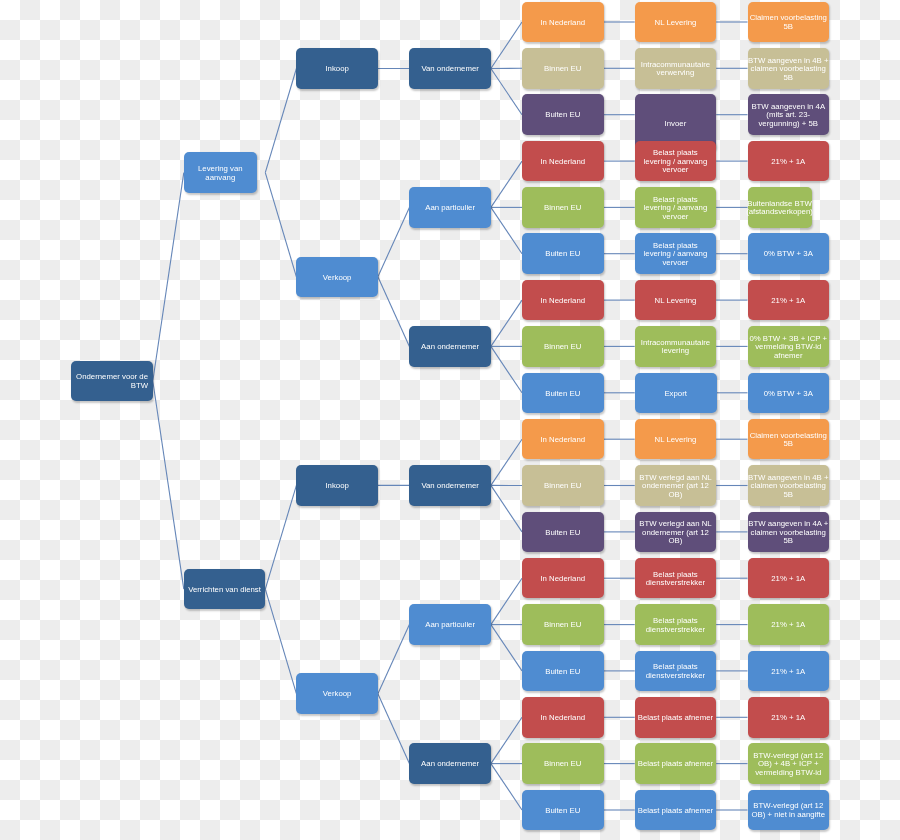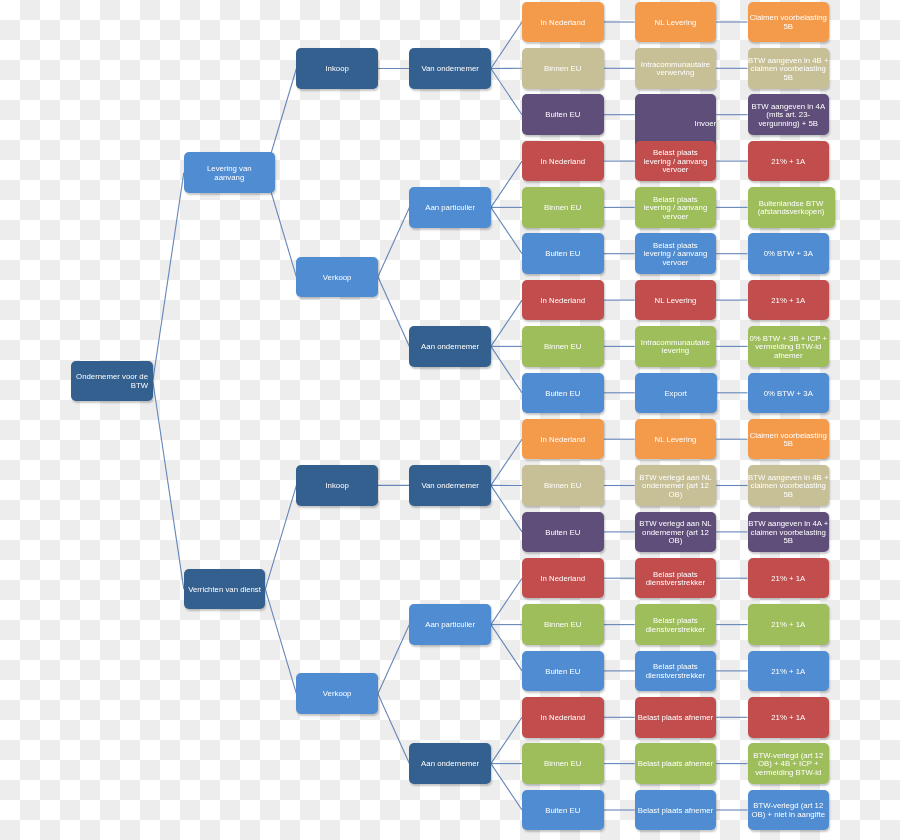--- a/index.html
+++ b/index.html
@@ -94,21 +94,21 @@
     <line x1="716.2" y1="763.5999999999999" x2="747.5" y2="763.5999999999999" stroke="#6586B8" stroke-width="1.1"></line>
     <line x1="603.5" y1="810" x2="634.7" y2="810" stroke="#6586B8" stroke-width="1.1"></line>
     <line x1="716.2" y1="810" x2="747.5" y2="810" stroke="#6586B8" stroke-width="1.1"></line>
   </svg>
   <div class="node" style="left: 71.3px; top: 360.7px; width: 81.5px; height: 40.6px; background: rgb(52, 96, 143); color: rgb(255, 255, 255); text-align: right;">
       <span class="lines">
         <span class="txt">Ondernemer voor de</span>
         <span class="txt">BTW</span>
       </span>
     </div>
-  <div class="node" style="left: 183.8px; top: 152.3px; width: 91px; height: 40.6px; background: rgb(79, 140, 209); color: rgb(255, 255, 255);">
+  <div class="node" style="left: 183.8px; top: 152.3px; width: 73px; height: 40.6px; background: rgb(79, 140, 209); color: rgb(255, 255, 255);">
       <span class="lines">
         <span class="txt">Levering van</span>
         <span class="txt">aanvang</span>
       </span>
     </div>
   <div class="node" style="left: 183.8px; top: 568.9px; width: 81.5px; height: 40.6px; background: rgb(52, 96, 143); color: rgb(255, 255, 255);">
       <span class="lines">
         <span class="txt">Verrichten van dienst</span>
       </span>
     </div>
@@ -256,21 +256,21 @@
       <span class="lines">
         <span class="txt">NL Levering</span>
       </span>
     </div>
   <div class="node" style="left: 634.7px; top: 48px; width: 81.5px; height: 40.6px; background: rgb(199, 191, 150); color: rgb(255, 255, 255);">
       <span class="lines">
         <span class="txt">Intracommunautaire</span>
         <span class="txt">verwerving</span>
       </span>
     </div>
-  <div class="node" style="left: 634.7px; top: 94.4px; width: 81.5px; height: 57px; background: rgb(95, 78, 122); color: rgb(255, 255, 255); justify-content: flex-end;">
+  <div class="node" style="left: 634.7px; top: 94.4px; width: 81.5px; height: 57px; background: rgb(95, 78, 122); color: rgb(255, 255, 255);">
       <span class="lines">
         <span class="txt">Invoer</span>
       </span>
     </div>
   <div class="node" style="left: 634.7px; top: 140.8px; width: 81.5px; height: 40.6px; background: rgb(194, 77, 77); color: rgb(255, 255, 255);">
       <span class="lines">
         <span class="txt">Belast plaats</span>
         <span class="txt">levering / aanvang</span>
         <span class="txt">vervoer</span>
       </span>
@@ -375,21 +375,21 @@
         <span class="txt">BTW aangeven in 4A</span>
         <span class="txt">(mits art. 23-</span>
         <span class="txt">vergunning) + 5B</span>
       </span>
     </div>
   <div class="node" style="left: 747.5px; top: 140.8px; width: 81.5px; height: 40.6px; background: rgb(194, 77, 77); color: rgb(255, 255, 255);">
       <span class="lines">
         <span class="txt">21% + 1A</span>
       </span>
     </div>
-  <div class="node" style="left: 747.5px; top: 187.1px; width: 87px; height: 40.6px; background: rgb(158, 189, 91); color: rgb(255, 255, 255);">
+  <div class="node" style="left: 747.5px; top: 187.1px; width: 64px; height: 40.6px; background: rgb(158, 189, 91); color: rgb(255, 255, 255);">
       <span class="lines">
         <span class="txt">Buitenlandse BTW</span>
         <span class="txt">(afstandsverkopen)</span>
       </span>
     </div>
   <div class="node" style="left: 747.5px; top: 233.4px; width: 81.5px; height: 40.6px; background: rgb(79, 140, 209); color: rgb(255, 255, 255);">
       <span class="lines">
         <span class="txt">0% BTW + 3A</span>
       </span>
     </div>

